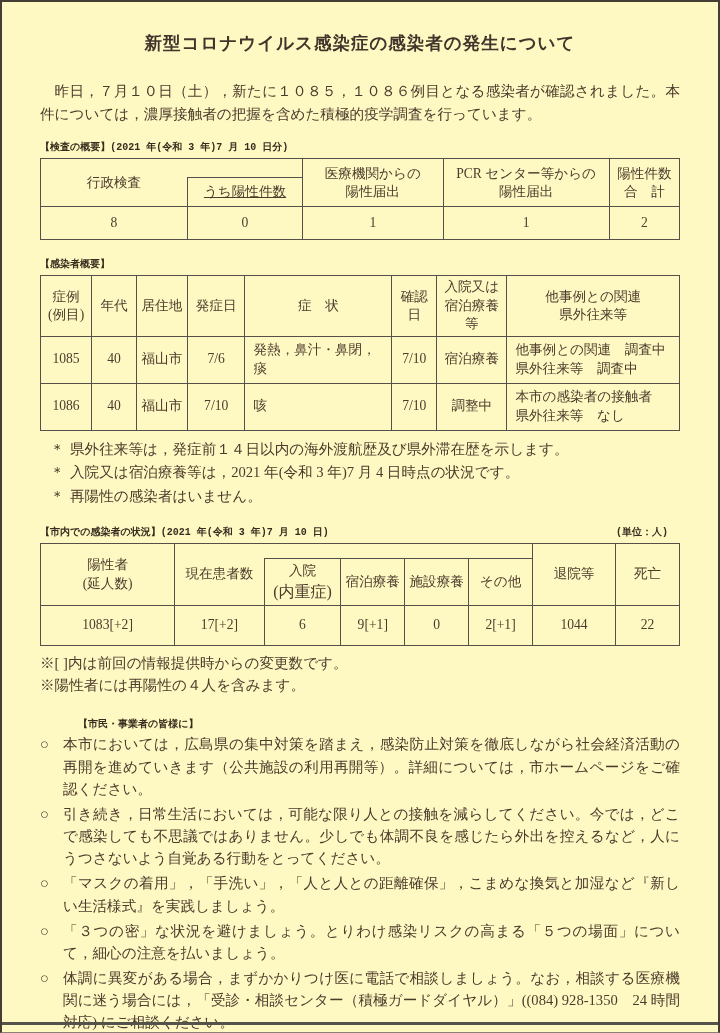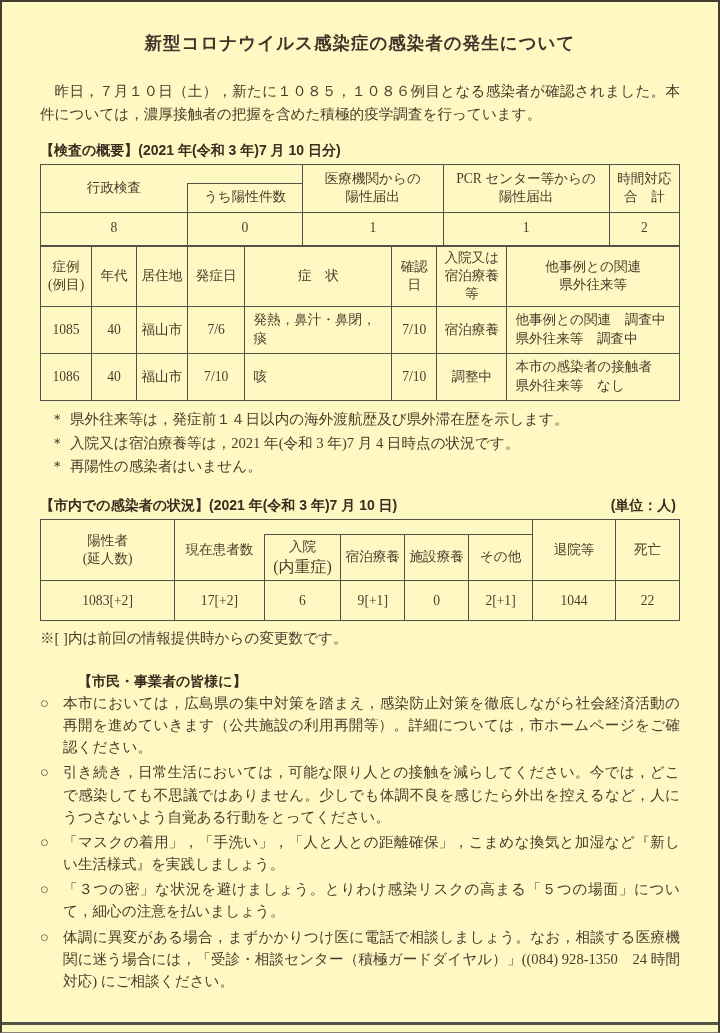--- a/index.html
+++ b/index.html
@@ -20,41 +20,41 @@
   }
   .bottom-edge{position:absolute;left:0;right:0;bottom:7px;height:3px;background:#55514b;}
 
   .doc-title{
     text-align:center;font-weight:bold;font-size:17.5px;color:#41342a;
     letter-spacing:1px;margin:4px 0 0 0;
   }
   .intro{margin:24px 0 0 0;text-indent:1em;text-align:justify;line-height:1.55;}
 
   .sec-h{
-    font-family:Liberation Sans, sans-serif;
-    font-weight:bold;color:#382c1e;font-size:14px;line-height:1.3;
+    font-family:Liberation Mono, monospace;
+    font-weight:bold;color:#382c1e;font-size:10px;line-height:1.3;
     margin:18px 0 4px 0;
   }
   .sec-h.first{margin-top:16px;}
-  .sec-row{display:flex;justify-content:space-between;margin:18px 4px 4px 0;}
+  .sec-row{display:flex;justify-content:space-between;margin:18px 12px 4px 0;}
   .sec-row .sec-h{margin:0;}
 
   table{border-collapse:collapse;width:100%;table-layout:fixed;}
   td{
     border:1px solid #56504a;text-align:center;vertical-align:middle;
     padding:3px 4px;font-size:13.6px;line-height:1.35;color:#4c3a2b;
   }
   .t-outer{border:1.5px solid #56504a;}
   .pre{white-space:pre-line;}
   .hide-left{border-left:hidden;}
   td.left{text-align:left;padding-left:8px;}
   .small{font-size:16px;}
 
   .t1 .hrow1 td{height:16px;padding:1px 4px;}
-  .t1 .hrow2 td{height:22px;}
+  .t1 .hrow2 td{height:22px;text-decoration:underline;}
   .t1 .vrow td{height:26px;}
 
   .t2 td{height:40px;}
   .t2 .hrow td{height:42px;padding:2px 3px;}
 
   .t3 .hrow1 td{height:12px;padding:1px 3px;}
   .t3 .hrow2 td{height:32px;}
   .t3 .vrow td{height:33px;}
 
   .note{display:flex;margin:2px 0;line-height:1.5;}
@@ -86,36 +86,37 @@
         <col style="width:11%">
       </colgroup>
     <tbody>
         <tr class="hrow1">
       <td rowspan="2">行政検査</td>
       <td class="hide-left"></td>
       <td rowspan="2" class="pre">医療機関からの
 陽性届出</td>
       <td rowspan="2" class="pre">PCR センター等からの
 陽性届出</td>
-      <td rowspan="2" class="pre">時間対応
+      <td rowspan="2" class="pre">陽性件数
 合　計</td>
     </tr>
     <tr class="hrow2">
       <td>うち陽性件数</td>
     </tr>
     <tr class="vrow">
       <td>8</td>
       <td>0</td>
       <td>1</td>
       <td>1</td>
       <td>2</td>
     </tr>
   </tbody>
     </table>
 
+  <div class="sec-h">【感染者概要】</div>
 
   <table class="t2 t-outer">
     <colgroup>
         <col style="width:8%">
         <col style="width:7%">
         <col style="width:8%">
         <col style="width:9%">
         <col style="width:23%">
         <col style="width:7%">
         <col style="width:11%">
@@ -214,20 +215,21 @@
       <td>0</td>
       <td>2[+1]</td>
       <td>1044</td>
       <td>22</td>
     </tr>
   </tbody>
     </table>
 
   <div style="margin-top:7px;">
     <div class="plain-note">※[ ]内は前回の情報提供時からの変更数です。</div>
+    <div class="plain-note">※陽性者には再陽性の４人を含みます。</div>
   </div>
 
   <div class="sec-h" style="margin-top:22px;margin-bottom:2px;margin-left:38px;">【市民・事業者の皆様に】</div>
 
   <div class="bullet">
     <span class="marker">○</span>
     <span class="txt">本市においては，広島県の集中対策を踏まえ，感染防止対策を徹底しながら社会経済活動の再開を進めていきます（公共施設の利用再開等）。詳細については，市ホームページをご確認ください。</span>
   </div>
   <div class="bullet">
     <span class="marker">○</span>

